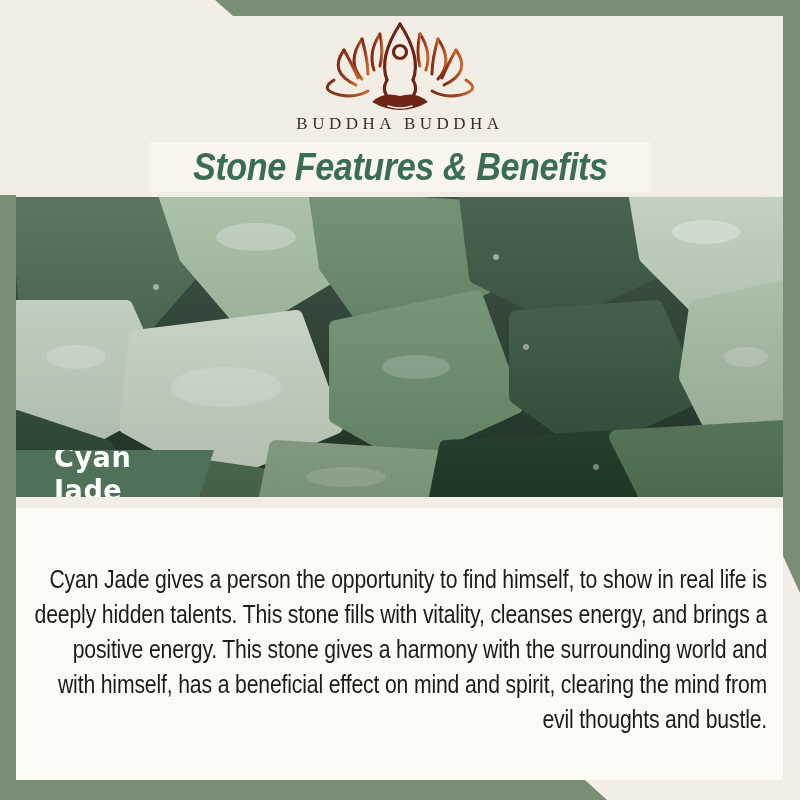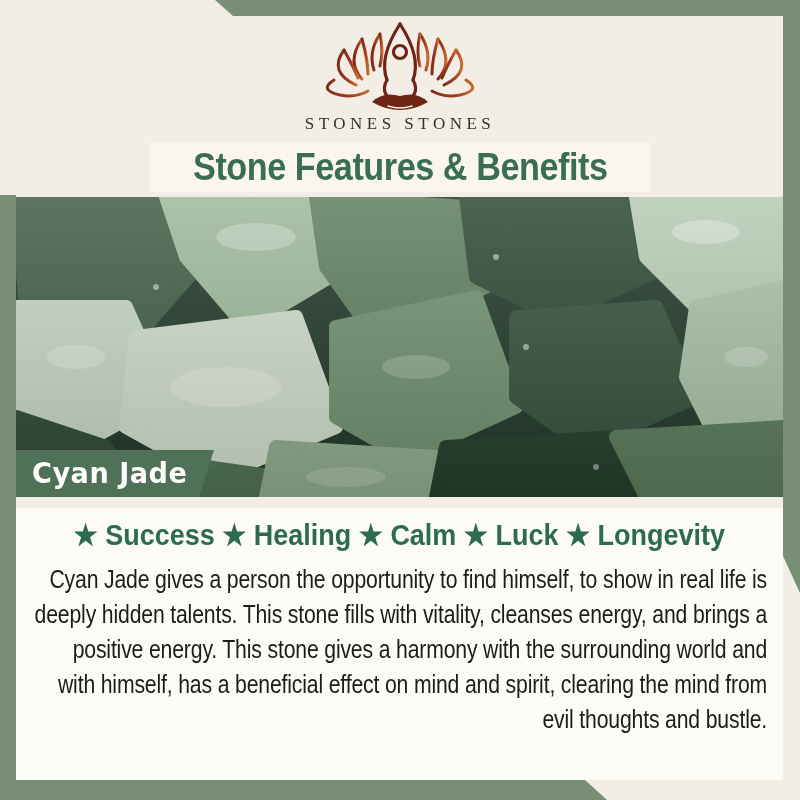--- a/index.html
+++ b/index.html
@@ -21,34 +21,34 @@
   
   .logo-wrap{position:absolute;left:310px;top:18px;width:180px;height:100px;}
   .brand{
     position:absolute;left:0;top:114px;width:800px;text-align:center;
     font-family:"Liberation Serif",serif;font-size:17px;letter-spacing:4.5px;
     color:#37302a;font-weight:400;
   }
   
   .banner{
     position:absolute;left:150px;top:142px;width:500px;height:50px;
-    background:#faf5ee;display:flex;align-items:center;justify-content:center;
+    background:#faf5ee;display:flex;align-items:center;justify-content:center;font-style:italic;
   }
   .banner span{
     font-weight:700;font-size:38px;color:#3a6e53;white-space:nowrap;
     transform:scaleX(0.9);letter-spacing:-0.5px;
   }
   
   .photo{position:absolute;left:16px;top:197px;width:767px;height:300px;overflow:hidden;}
   
   .stone-label{
     position:absolute;left:16px;top:450px;width:198px;height:47px;
     background:#4e7158;display:flex;align-items:center;
     clip-path:polygon(0 0,100% 0,calc(100% - 15px) 100%,0 100%);
-    padding-left:16px;box-sizing:border-box;
+    padding-left:38px;box-sizing:border-box;
   }
   .stone-label span{
     font-family:"DejaVu Sans",sans-serif;font-weight:700;font-size:28px;
     color:#fdfdfb;letter-spacing:0.5px;transform:scaleX(0.97);transform-origin:left center;
   }
   
   .panel{position:absolute;left:16px;top:508px;width:767px;height:272px;background:#fdfbf6;}
   .benefits{
     position:absolute;left:16px;top:518px;width:767px;text-align:center;
   }
@@ -107,21 +107,21 @@
         <path d="M90,6 C103,26 109,46 103,62"></path>
         <circle cx="90" cy="34" r="6.5"></circle>
         <path d="M77,62 C70,74 78,83 90,85"></path>
         <path d="M103,62 C110,74 102,83 90,85"></path>
       </g>
       <path d="M62,84 Q90,100 118,84 Q107,73 90,78 Q73,73 62,84 Z" fill="#6e2516"></path>
       <path d="M78,88 Q90,92 102,88" fill="none" stroke="#f3eee5" stroke-width="1.6" stroke-linecap="round"></path>
     </svg>
   </div>
 
-  <div class="brand">STONES STONES</div>
+  <div class="brand">BUDDHA BUDDHA</div>
 
   <div class="banner">
     <span>Stone Features &amp; Benefits</span>
   </div>
 
   <div class="photo">
     <svg viewBox="0 0 767 300" width="767" height="300" preserveAspectRatio="none">
       <rect x="0" y="0" width="767" height="300" fill="#22382a"></rect>
       <g stroke-linejoin="round" stroke-width="14">
         <polygon points="0,0 150,0 190,60 120,140 10,110" fill="#3f5d44" stroke="#3f5d44"></polygon>
@@ -164,21 +164,18 @@
       </defs>
     </svg>
   </div>
 
   <div class="stone-label">
     <span>Cyan Jade</span>
   </div>
 
   <div class="panel"></div>
 
-  <div class="benefits">
-    <span>★ Success ★ Healing ★ Calm ★ Luck ★ Longevity</span>
-  </div>
 
   <div class="description">
     <span>Cyan Jade gives a person the opportunity to find himself, to show in real life is deeply hidden talents. This stone fills with vitality, cleanses energy, and brings a positive energy. This stone gives a harmony with the surrounding world and with himself, has a beneficial effect on mind and spirit, clearing the mind from evil thoughts and bustle.</span>
   </div>
 
 </div>
 
 </body></html>

